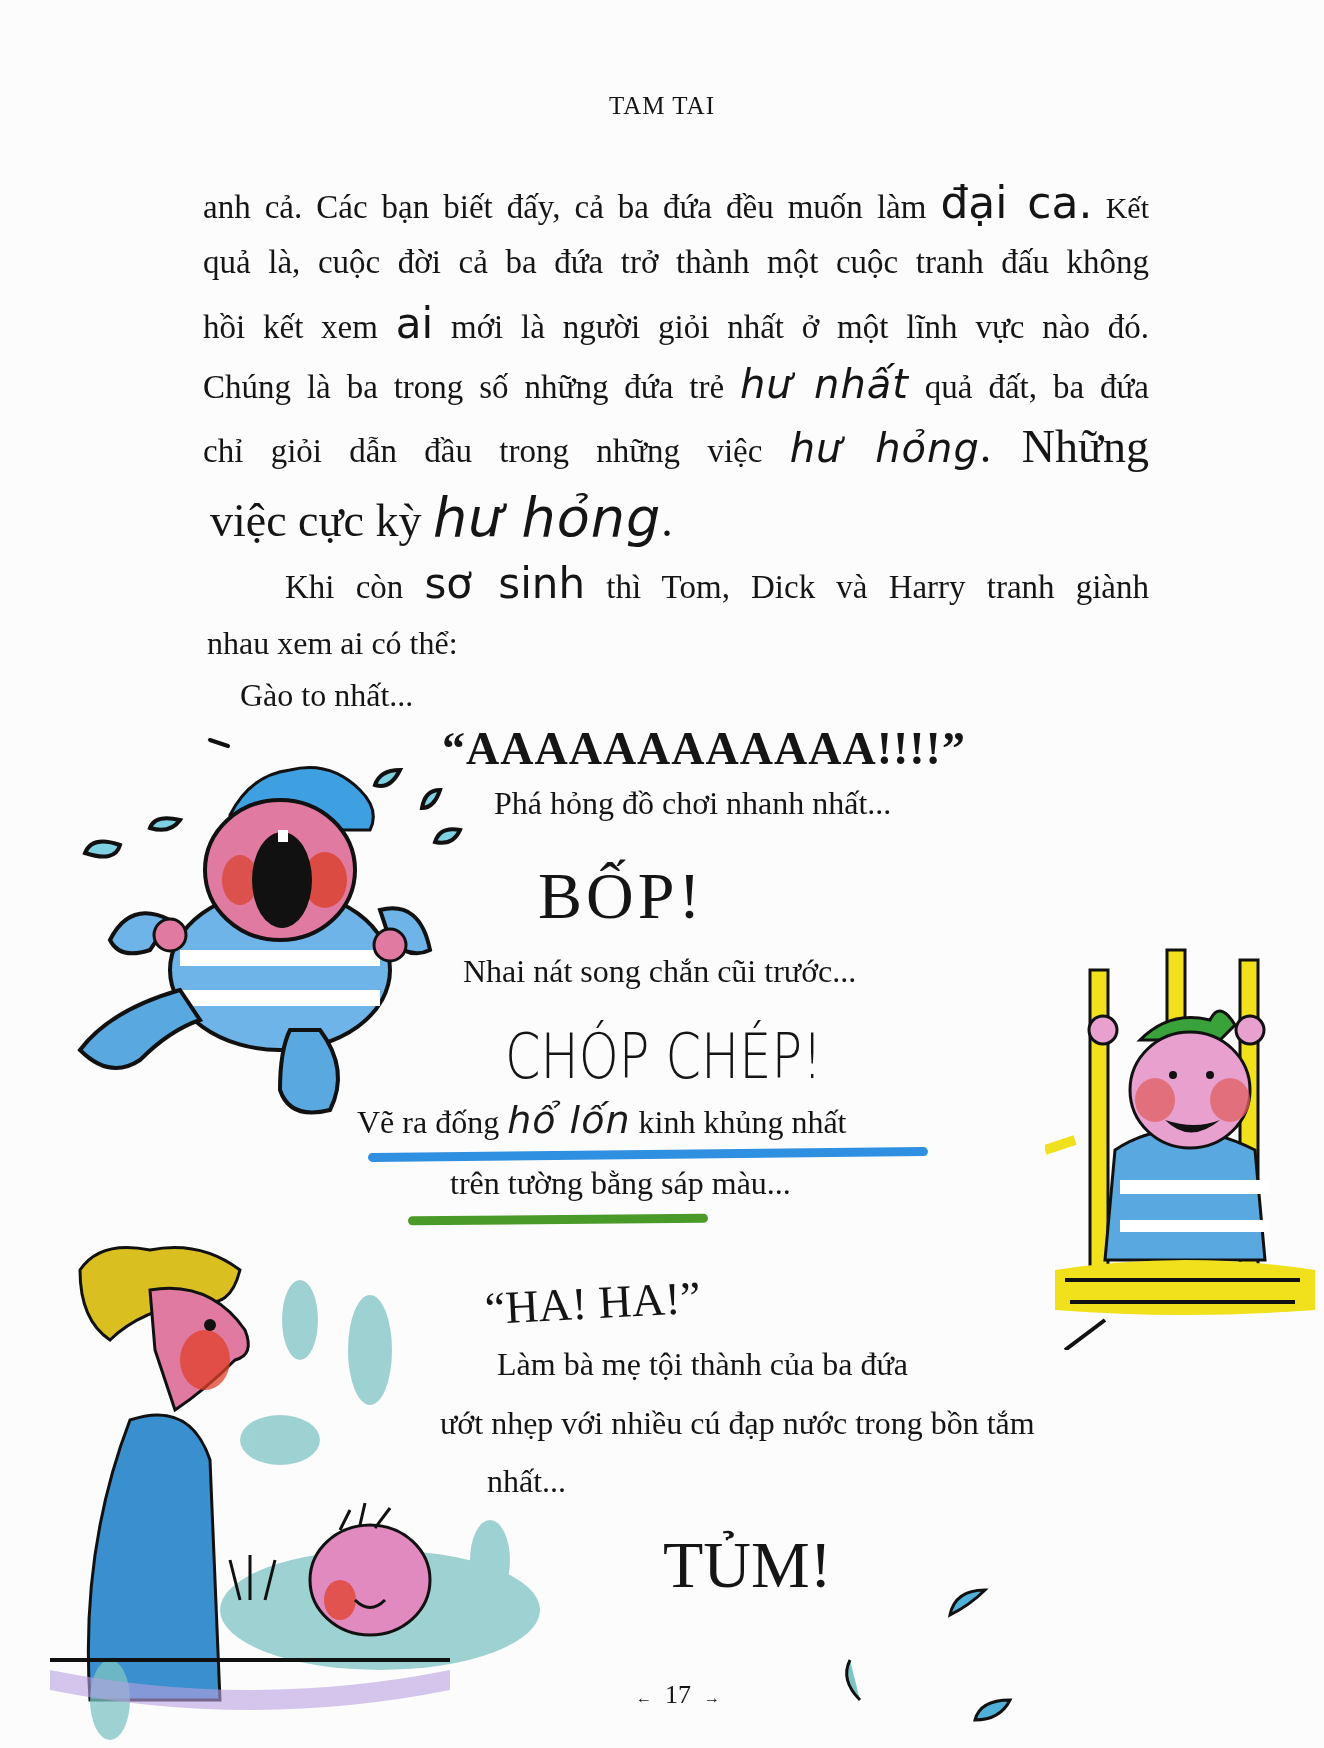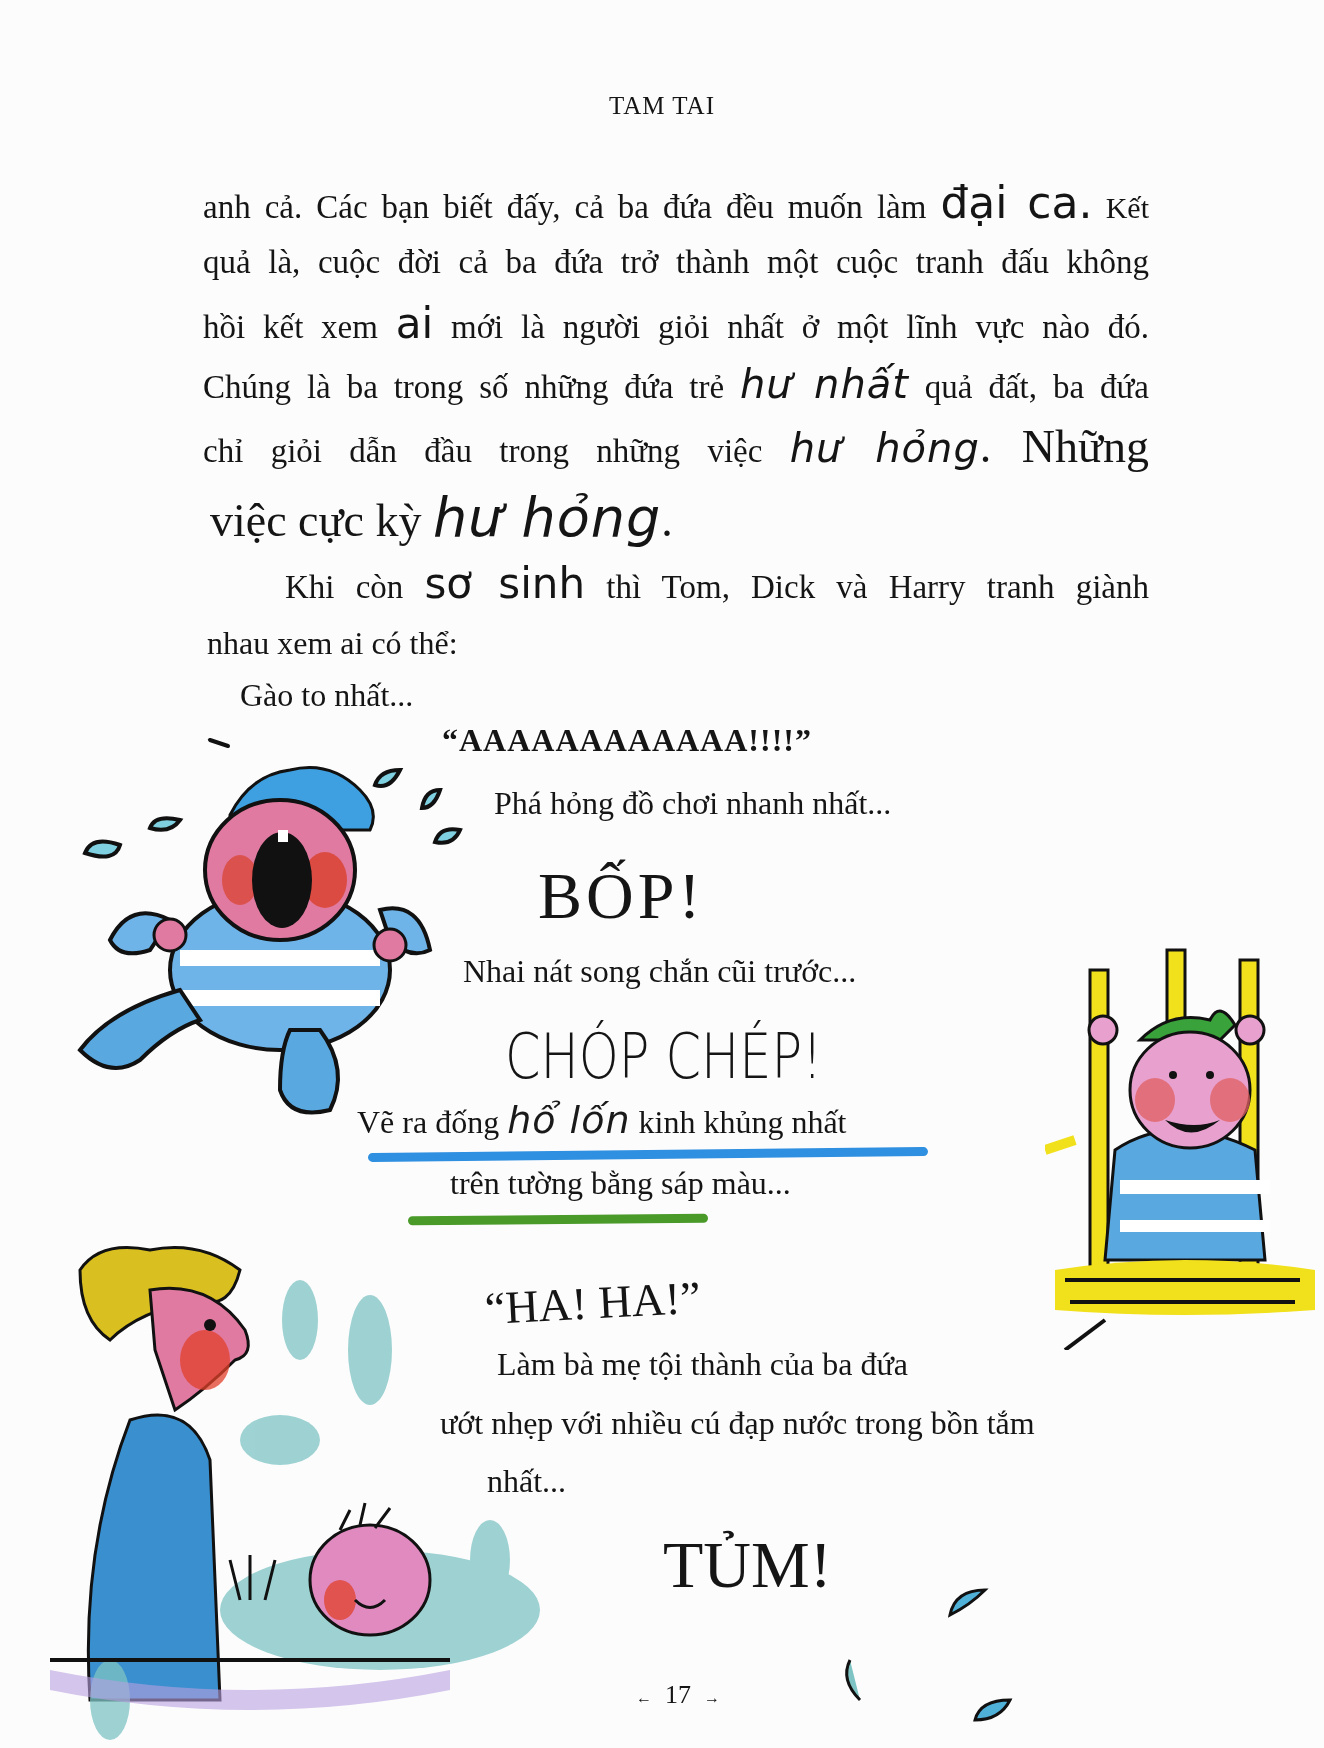--- a/index.html
+++ b/index.html
@@ -40,21 +40,21 @@
 <div class="abs" style="top:490px; left:210px; font-size:46px; line-height:56px;">
   <span>việc cực kỳ </span><span class="hand" style="font-size:54px;">hư hỏng</span><span>.</span>
 </div>
 
 <div class="abs justify" style="top:560px; left:285px; width:864px; font-size:33px; line-height:48px;">
   <span>Khi còn </span><span class="big" style="font-size:42px;">sơ sinh</span><span> thì Tom, Dick và Harry tranh giành</span>
 </div>
 <div class="abs" style="top:625px; left:207px; font-size:32px;">nhau xem ai có thể:</div>
 
 <div class="abs" style="top:677px; left:240px; font-size:32px;">Gào to nhất...</div>
-<div class="abs" style="top:722px; left:442px; font-size:32px; font-weight:bold; letter-spacing:1px;">“AAAAAAAAAAAA!!!!”</div>
+<div class="abs" style="top:722px; left:442px; font-size:46px; font-weight:bold; letter-spacing:1px;">“AAAAAAAAAAAA!!!!”</div>
 <div class="abs" style="top:785px; left:482px; font-size:32px;margin-left:12px;">Phá hỏng đồ chơi nhanh nhất...</div>
 <div class="abs" style="top:858px; left:510px; font-size:66px; letter-spacing:4px;margin-left:28px;">BỐP!</div>
 <div class="abs" style="top:953px; left:463px; font-size:32px;">Nhai nát song chắn cũi trước...</div>
 <div class="abs" style="top:1020px; left:505px; font-size:62px; font-family:'DejaVu Sans',sans-serif; font-weight:300; transform:scaleX(0.82); transform-origin:left;">CHÓP CHÉP!</div>
 
 <div class="abs" style="top:1098px; left:357px; font-size:32px;">
   <span>Vẽ ra đống </span><span class="hand" style="font-size:38px; color:#1a1a1a;">hổ lốn</span><span> kinh khủng nhất</span>
 </div>
 <div class="stroke" style="top:1150px; left:368px; width:560px; height:9px; background:#2f8fe0; transform:rotate(-0.6deg);"></div>
 <div class="abs" style="top:1165px; left:450px; font-size:32px;">trên tường bằng sáp màu...</div>

